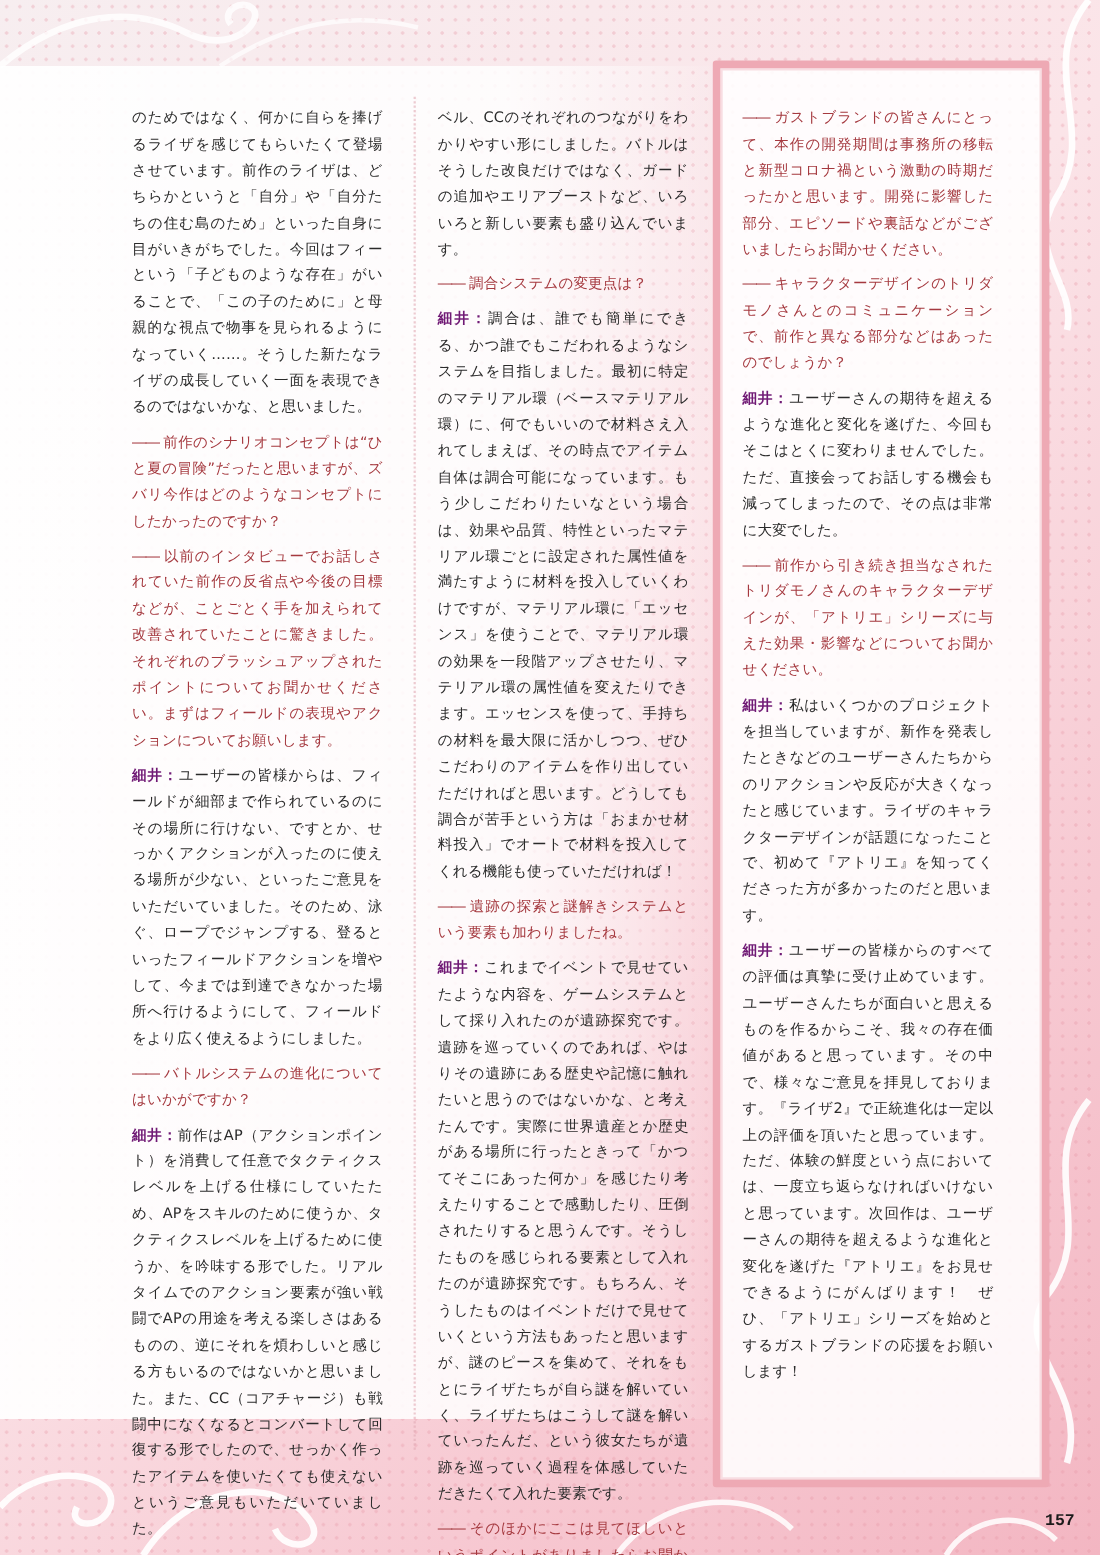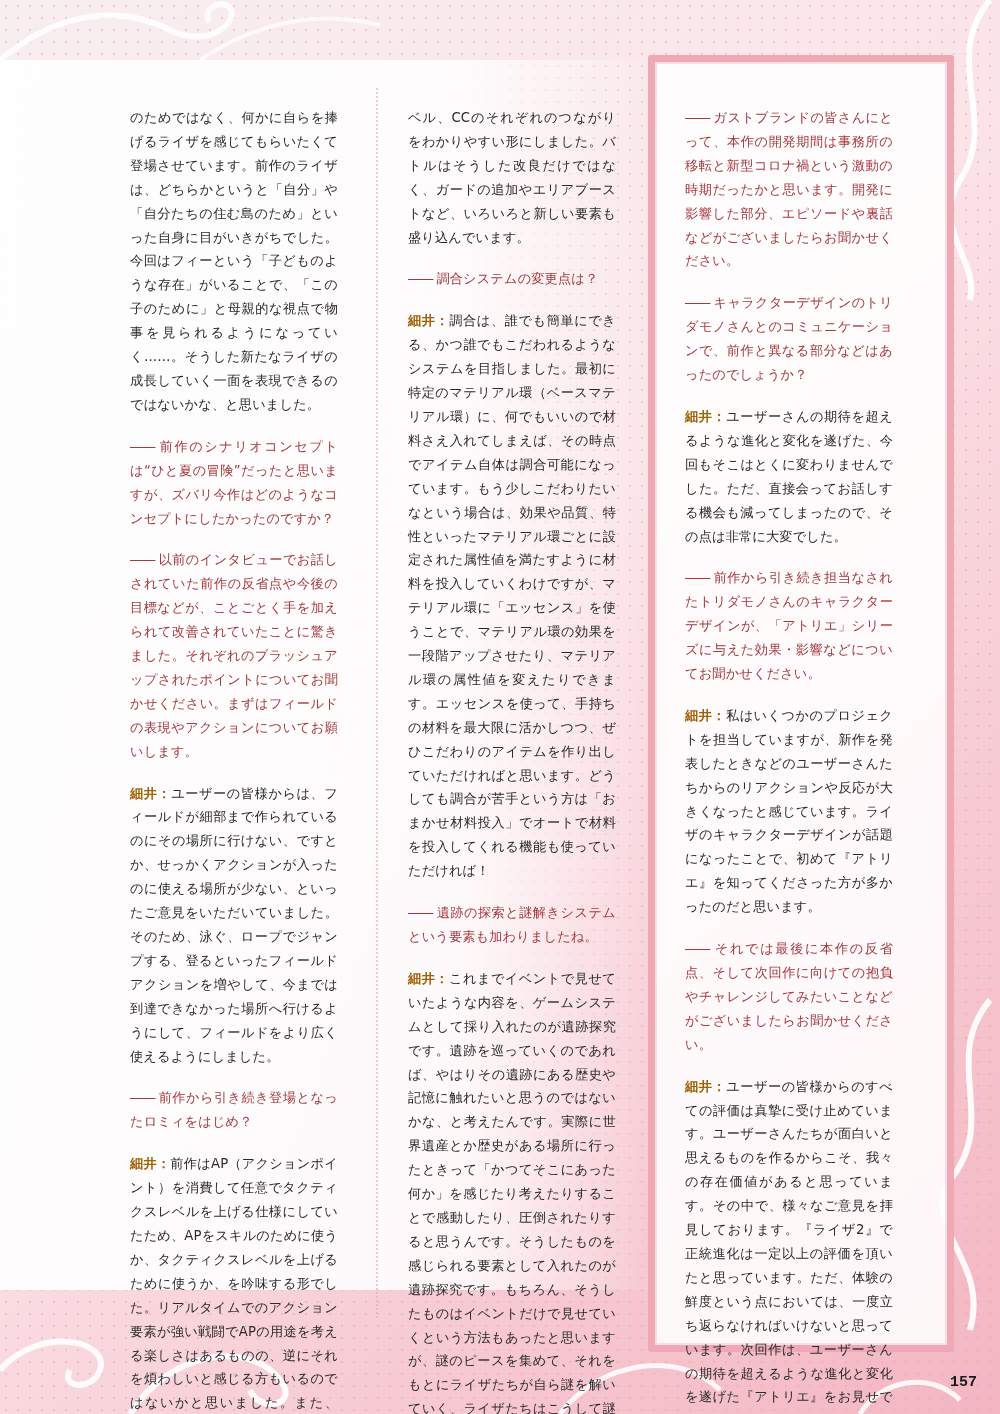--- a/index.html
+++ b/index.html
@@ -23,24 +23,24 @@
     position: absolute; left: 648px; top: 55px; width: 292px; height: 1283px;
     border: 7px solid #eea9b4; border-radius: 3px;
     background: rgba(255,255,255,0.88);
     box-shadow: inset 0 0 0 2px #f8dde2;
   }
   .col {
     position: absolute; top: 88px; width: 244px;
     font-size: 13.2px; line-height: 23.9px; color: #2a2a2a;
     text-align: justify; letter-spacing: 0.15px;
   }
-  .col p { margin: 18px; }
+  .col p { margin: 8px; }
   .q { color: #a5393f; }
   .q .dash { letter-spacing: -1px; margin-right: 4px; }
-  .sp { font-weight: bold; color: #a16207; }
+  .sp { font-weight: bold; color: #701a75; }
   #col1 { left: 112px; }
   #col2 { left: 390px; }
   #col3 { left: 667px; }
   .divider {
     position: absolute; top: 88px; height: 1230px; width: 0;
     border-left: 2px dotted rgba(225,170,180,0.6);
   }
   .page-num {
     position: absolute; left: 950px; top: 1374px;
     font-family: Liberation Mono, monospace;
@@ -70,35 +70,34 @@
 
 <div class="frame"></div>
 
 <div class="divider" style="left:376px"></div>
 
 <div class="col" id="col1">
     <p><span>のためではなく、何かに自らを捧げるライザを感じてもらいたくて登場させています。前作のライザは、どちらかというと「自分」や「自分たちの住む島のため」といった自身に目がいきがちでした。今回はフィーという「子どものような存在」がいることで、「この子のために」と母親的な視点で物事を見られるようになっていく……。そうした新たなライザの成長していく一面を表現できるのではないかな、と思いました。</span></p>
     <p class="q"><span class="dash">――</span><span>前作のシナリオコンセプトは“ひと夏の冒険”だったと思いますが、ズバリ今作はどのようなコンセプトにしたかったのですか？</span></p>
     <p class="q"><span class="dash">――</span><span>以前のインタビューでお話しされていた前作の反省点や今後の目標などが、ことごとく手を加えられて改善されていたことに驚きました。それぞれのブラッシュアップされたポイントについてお聞かせください。まずはフィールドの表現やアクションについてお願いします。</span></p>
     <p><span class="sp">細井：</span><span>ユーザーの皆様からは、フィールドが細部まで作られているのにその場所に行けない、ですとか、せっかくアクションが入ったのに使える場所が少ない、といったご意見をいただいていました。そのため、泳ぐ、ロープでジャンプする、登るといったフィールドアクションを増やして、今までは到達できなかった場所へ行けるようにして、フィールドをより広く使えるようにしました。</span></p>
-    <p class="q"><span class="dash">――</span><span>前作から引き続き登場となったロミィをはじめ？</span></p>
+    <p class="q"><span class="dash">――</span><span>バトルシステムの進化についてはいかがですか？</span></p>
     <p><span class="sp">細井：</span><span>前作はAP（アクションポイント）を消費して任意でタクティクスレベルを上げる仕様にしていたため、APをスキルのために使うか、タクティクスレベルを上げるために使うか、を吟味する形でした。リアルタイムでのアクション要素が強い戦闘でAPの用途を考える楽しさはあるものの、逆にそれを煩わしいと感じる方もいるのではないかと思いました。また、CC（コアチャージ）も戦闘中になくなるとコンバートして回復する形でしたので、せっかく作ったアイテムを使いたくても使えないというご意見もいただいていました。</span></p>
   </div>
 <div class="col" id="col2">
     <p><span>ベル、CCのそれぞれのつながりをわかりやすい形にしました。バトルはそうした改良だけではなく、ガードの追加やエリアブーストなど、いろいろと新しい要素も盛り込んでいます。</span></p>
     <p class="q"><span class="dash">――</span><span>調合システムの変更点は？</span></p>
     <p><span class="sp">細井：</span><span>調合は、誰でも簡単にできる、かつ誰でもこだわれるようなシステムを目指しました。最初に特定のマテリアル環（ベースマテリアル環）に、何でもいいので材料さえ入れてしまえば、その時点でアイテム自体は調合可能になっています。もう少しこだわりたいなという場合は、効果や品質、特性といったマテリアル環ごとに設定された属性値を満たすように材料を投入していくわけですが、マテリアル環に「エッセンス」を使うことで、マテリアル環の効果を一段階アップさせたり、マテリアル環の属性値を変えたりできます。エッセンスを使って、手持ちの材料を最大限に活かしつつ、ぜひこだわりのアイテムを作り出していただければと思います。どうしても調合が苦手という方は「おまかせ材料投入」でオートで材料を投入してくれる機能も使っていただければ！</span></p>
     <p class="q"><span class="dash">――</span><span>遺跡の探索と謎解きシステムという要素も加わりましたね。</span></p>
     <p><span class="sp">細井：</span><span>これまでイベントで見せていたような内容を、ゲームシステムとして採り入れたのが遺跡探究です。遺跡を巡っていくのであれば、やはりその遺跡にある歴史や記憶に触れたいと思うのではないかな、と考えたんです。実際に世界遺産とか歴史がある場所に行ったときって「かつてそこにあった何か」を感じたり考えたりすることで感動したり、圧倒されたりすると思うんです。そうしたものを感じられる要素として入れたのが遺跡探究です。もちろん、そうしたものはイベントだけで見せていくという方法もあったと思いますが、謎のピースを集めて、それをもとにライザたちが自ら謎を解いていく、ライザたちはこうして謎を解いていったんだ、という彼女たちが遺跡を巡っていく過程を体感していただきたくて入れた要素です。</span></p>
     <p class="q"><span class="dash">――</span><span>そのほかにここは見てほしいというポイントがありましたらお聞かせください。</span></p>
     <p><span class="sp">細井：</span><span>前作ではキャラクターの設定やエピソードに物足りなさを感じていらっしゃるユーザーさんが多かったので、今回はキャラクターイベントを入れることで、キャラクターたちとのエピソードをかなり増やしました。前作から引き続き登場となったロミィをはじめ、ゼフィーヌやデニスといった王都の住人たちにもエピソードを用意していますので、ぜひ楽しんでいただきたいです。</span></p>
   </div>
 <div class="col" id="col3">
     <p class="q"><span class="dash">――</span><span>ガストブランドの皆さんにとって、本作の開発期間は事務所の移転と新型コロナ禍という激動の時期だったかと思います。開発に影響した部分、エピソードや裏話などがございましたらお聞かせください。</span></p>
     <p class="q"><span class="dash">――</span><span>キャラクターデザインのトリダモノさんとのコミュニケーションで、前作と異なる部分などはあったのでしょうか？</span></p>
     <p><span class="sp">細井：</span><span>ユーザーさんの期待を超えるような進化と変化を遂げた、今回もそこはとくに変わりませんでした。ただ、直接会ってお話しする機会も減ってしまったので、その点は非常に大変でした。</span></p>
     <p class="q"><span class="dash">――</span><span>前作から引き続き担当なされたトリダモノさんのキャラクターデザインが、「アトリエ」シリーズに与えた効果・影響などについてお聞かせください。</span></p>
     <p><span class="sp">細井：</span><span>私はいくつかのプロジェクトを担当していますが、新作を発表したときなどのユーザーさんたちからのリアクションや反応が大きくなったと感じています。ライザのキャラクターデザインが話題になったことで、初めて『アトリエ』を知ってくださった方が多かったのだと思います。</span></p>
-    <p class="q"><span class="dash">――</span><span>それでは最後に本作の反省点、そして次回作に向けての抱負やチャレンジしてみたいことなどがございましたらお聞かせください。</span></p>
     <p><span class="sp">細井：</span><span>ユーザーの皆様からのすべての評価は真摯に受け止めています。ユーザーさんたちが面白いと思えるものを作るからこそ、我々の存在価値があると思っています。その中で、様々なご意見を拝見しております。『ライザ2』で正統進化は一定以上の評価を頂いたと思っています。ただ、体験の鮮度という点においては、一度立ち返らなければいけないと思っています。次回作は、ユーザーさんの期待を超えるような進化と変化を遂げた『アトリエ』をお見せできるようにがんばります！　ぜひ、「アトリエ」シリーズを始めとするガストブランドの応援をお願いします！</span></p>
   </div>
 
 <div class="page-num">157</div>
 
 </body></html>

